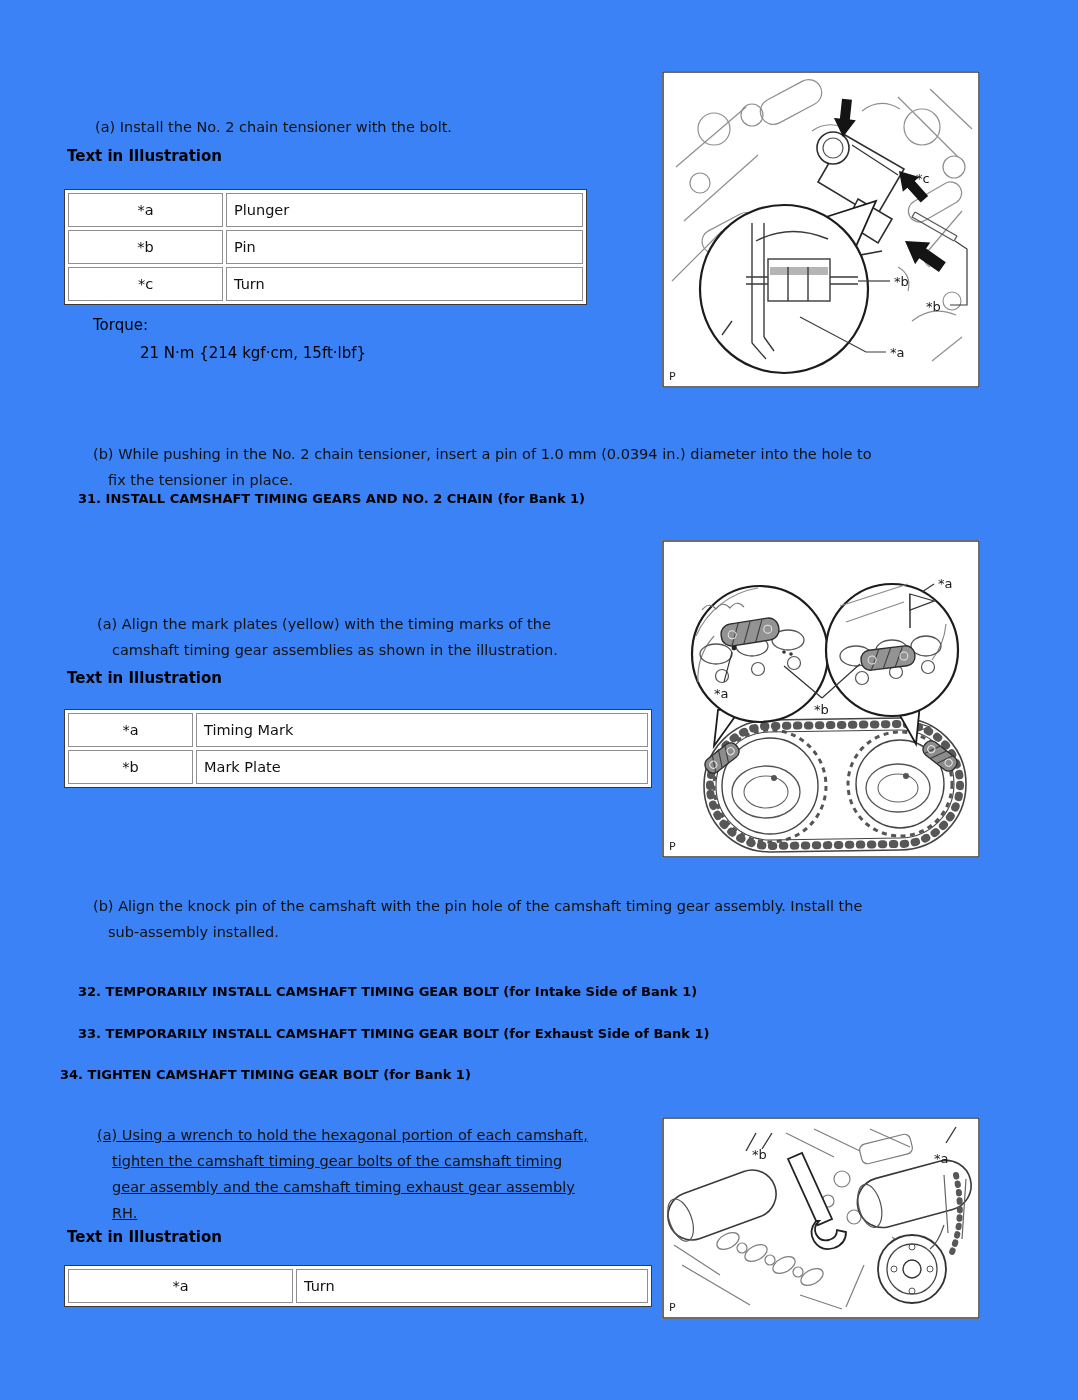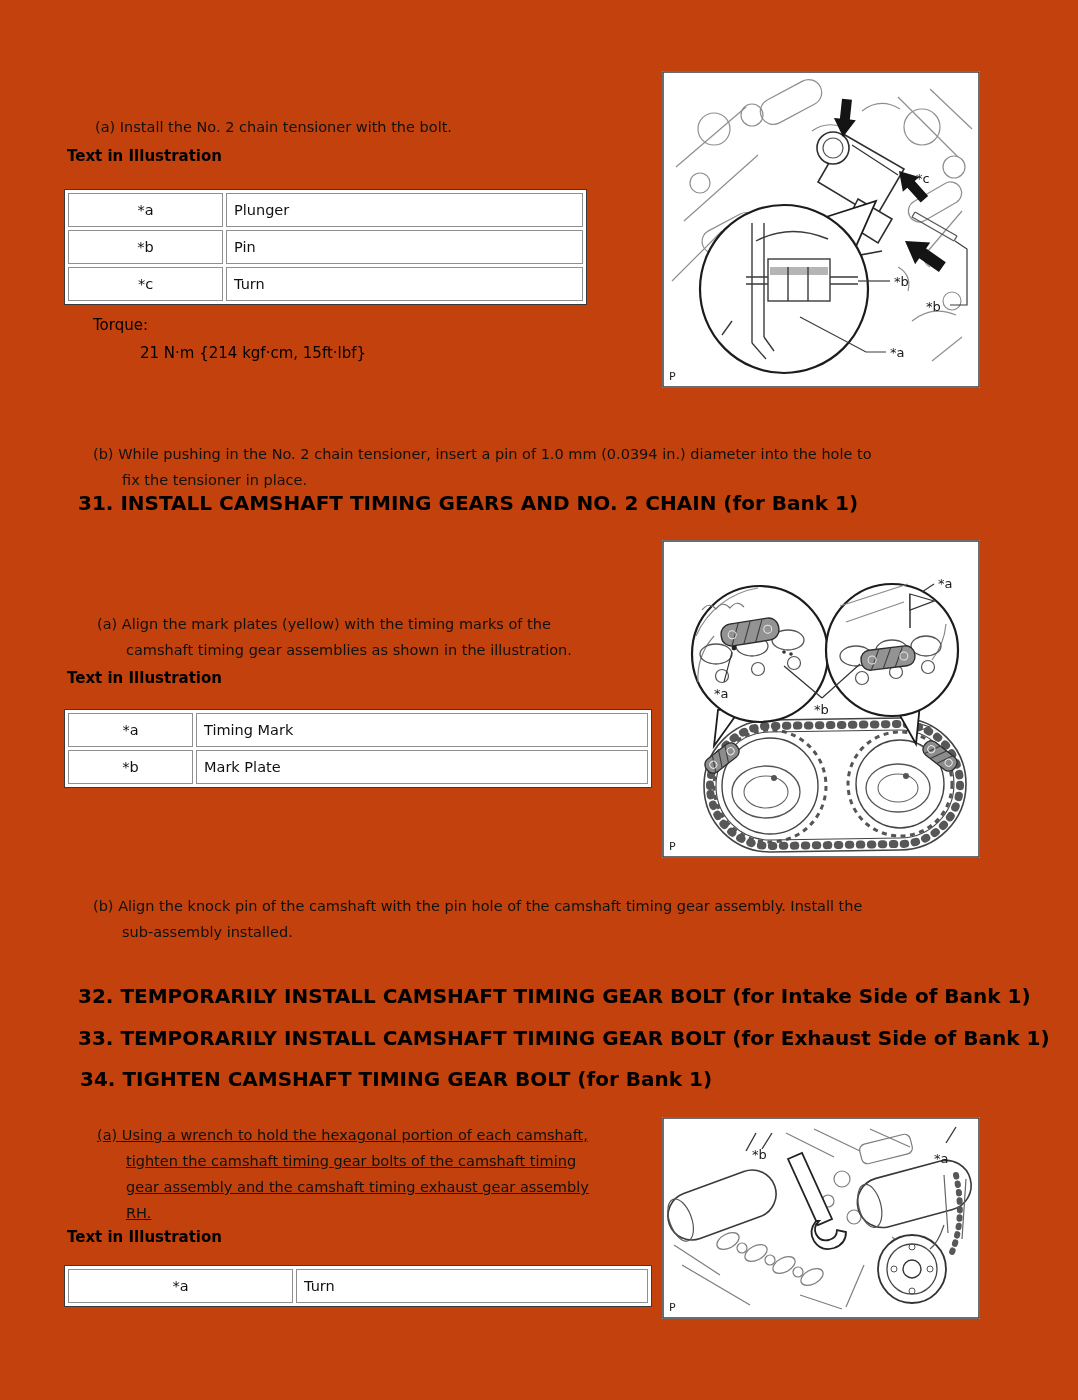--- a/index.html
+++ b/index.html
@@ -1,25 +1,25 @@
 <!DOCTYPE html>
 <html><head>
 <meta charset="utf-8">
 <style>
   * { margin:0; padding:0; box-sizing:border-box; }
   html,body { background:#ffffff; }
   body { width:1078px; height:1400px; font-family:"DejaVu Sans", sans-serif; color:#000; }
-  .page { position:relative; width:1078px; height:1400px; background:#c2410c; overflow:hidden; }
+  .page { position:relative; width:1078px; height:1400px; background:#3b82f6; overflow:hidden; }
 
   .para { position:absolute; font-size:14.5px; line-height:26px; color:#111; }
   .pline { white-space:pre; }
-  .pline.ind { margin-left:29px; }
+  .pline.ind { margin-left:15px; }
 
   .tii { position:absolute; font-size:15px; font-weight:bold; white-space:pre; color:#000;text-align:right; }
-  .sect { position:absolute; font-size:20px; font-weight:bold; white-space:pre; color:#000; }
+  .sect { position:absolute; font-size:13px; font-weight:bold; white-space:pre; color:#000; }
   .bold-line { position:absolute; font-size:15px; font-weight:normal; white-space:pre; color:#000; }
 
   table.itable { position:absolute; border-collapse:separate; border-spacing:3px;
                  background:#fff; border:1px solid #3a3a3a; table-layout:fixed; }
   table.itable td { border:1px solid #8f8f8f; height:27px; font-size:14.5px;
                     padding:8px 7px; background:#fff; vertical-align:middle; color:#111; }
   table.itable td.k { text-align:center; padding:0; }
 
   .illus { position:absolute; background:#fff; }
   .illus svg { display:block; }
@@ -92,21 +92,21 @@
   </tbody>
     </table>
 
   <div class="para" style="left:93px; top:893px;">
     <div class="pline">(b) Align the knock pin of the camshaft with the pin hole of the camshaft timing gear assembly. Install the</div>
     <div class="pline ind">sub-assembly installed.</div>
   </div>
 
   <div class="sect" style="left:78px; top:984px;">32. TEMPORARILY INSTALL CAMSHAFT TIMING GEAR BOLT (for Intake Side of Bank 1)</div>
   <div class="sect" style="left:78px; top:1026px;">33. TEMPORARILY INSTALL CAMSHAFT TIMING GEAR BOLT (for Exhaust Side of Bank 1)</div>
-  <div class="sect" style="left:80px; top:1067px;">34. TIGHTEN CAMSHAFT TIMING GEAR BOLT (for Bank 1)</div>
+  <div class="sect" style="left:60px; top:1067px;">34. TIGHTEN CAMSHAFT TIMING GEAR BOLT (for Bank 1)</div>
 
   <div class="para" style="left:97px; top:1122px;text-decoration:underline;">
     <div class="pline">(a) Using a wrench to hold the hexagonal portion of each camshaft,</div>
     <div class="pline ind">tighten the camshaft timing gear bolts of the camshaft timing</div>
     <div class="pline ind">gear assembly and the camshaft timing exhaust gear assembly</div>
     <div class="pline ind">RH.</div>
   </div>
 
   <div class="tii" style="left:67px; top:1228px;">Text in Illustration</div>
 

